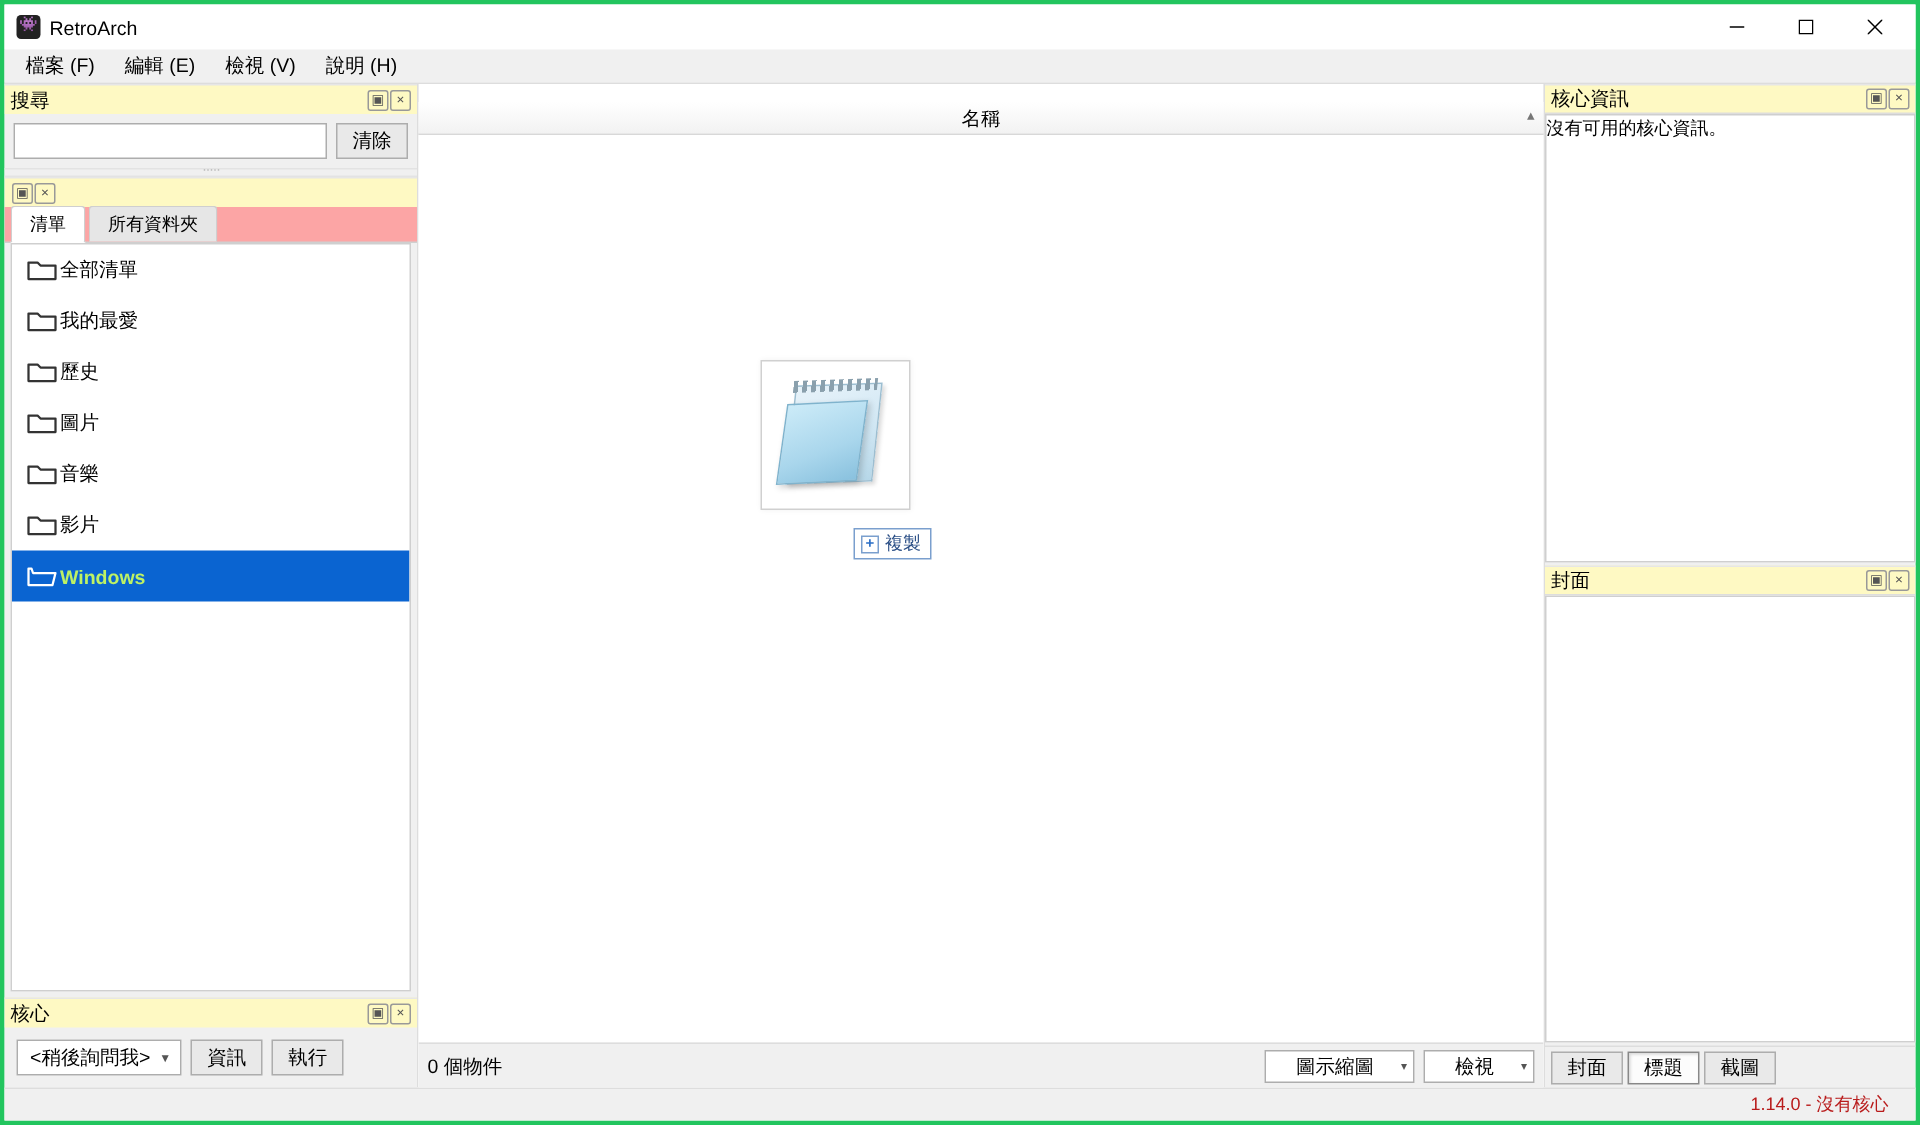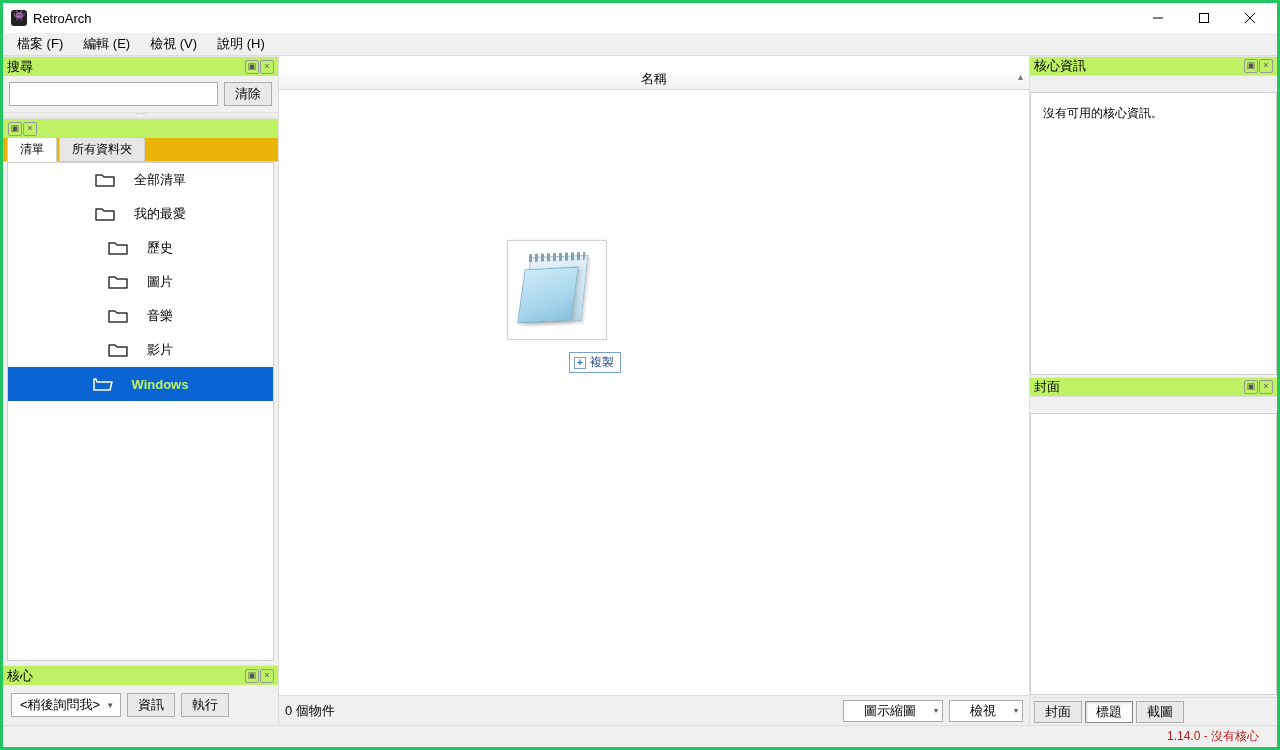--- a/index.html
+++ b/index.html
@@ -16,34 +16,34 @@
 
 
 .menubar { height: 22px; display: flex; align-items: center; padding: 0 6px; background: #f0f0f0; gap: 4px; }
 .menubar .menuitem { padding: 2px 8px; }
 
 
 .mainrow { flex: 1; display: flex; overflow: hidden; border-top: 1px solid #ddd; }
 
 
 .leftcol { width: 276px; display: flex; flex-direction: column; background: #f0f0f0; border-right: 1px solid #ddd; }
-.panel-hdr { height: 20px; display: flex; align-items: center; padding: 0 4px; background: #bef264; border-top: 1px solid #e6e6e6; }
+.panel-hdr { height: 20px; display: flex; align-items: center; padding: 0 4px; background: #fef9c3; border-top: 1px solid #e6e6e6; }
 .panel-hdr .title { flex: 1; }
 .panel-hdr .pbtns { display: flex; gap: 0; }
 .pbtn { width: 14px; height: 14px; border: 1px solid #999; border-radius: 2px; font-size: 9px; line-height: 10px; text-align: center; color: #555; margin-left: 1px; }
 .searchrow { padding: 6px; display: flex; gap: 6px; align-items: center; }
 .searchrow input { flex: 1; height: 24px; border: 1px solid #adadad; padding: 2px 4px; background: #fff; }
 .btn { height: 24px; padding: 0 10px; border: 1px solid #adadad; background: #e9e9e9; display: inline-flex; align-items: center; }
 .splitter { height: 6px; background: #f0f0f0; border-top: 1px solid #e3e3e3; border-bottom: 1px solid #e3e3e3; position: relative; }
 .splitter::after { content: "·····"; position: absolute; left: 50%; top: -5px; transform: translateX(-50%); color: #bbb; letter-spacing: -1px; font-size: 10px; }
-.tabs { display: flex; height: 24px; align-items: flex-end; padding-left: 4px; border-bottom: 1px solid #cfcfcf; background: #eab308; }
+.tabs { display: flex; height: 24px; align-items: flex-end; padding-left: 4px; border-bottom: 1px solid #cfcfcf; background: #fca5a5; }
 .tab { padding: 3px 12px; border: 1px solid #cfcfcf; border-bottom: none; background: #e6e6e6; border-radius: 3px 3px 0 0; margin-right: 2px; font-size: 12px; }
 .tab.active { background: #fff; border-bottom: 1px solid #fff; position: relative; top: 1px; }
 .filelist { flex: 1; background: #fff; border: 1px solid #cfcfcf; margin: 0 4px 4px 4px; overflow: auto; }
-.flitem { display: flex; align-items: center; height: 34px; padding: 0 10px; gap: 19px; justify-content: center; }
+.flitem { display: flex; align-items: center; height: 34px; padding: 0 10px; gap: 2px; }
 .flitem.selected { background: #0a64d1; color: #bef264; font-weight: bold; }
 .flitem.selected .folder-icon .folder-svg path { stroke: #fff; }
 .folder-icon { width: 20px; height: 16px; display: flex; align-items: center; justify-content: center; }
 .folder-svg { width: 20px; height: 16px; }
 .corerow { padding: 8px; display: flex; gap: 6px; align-items: center; }
 .combo { height: 24px; border: 1px solid #adadad; background: #fff; display: inline-flex; align-items: center; padding: 0 6px 0 8px; gap: 6px; }
 .combo .arrow { font-size: 8px; color: #555; }
 
 
 .centercol { flex: 1; display: flex; flex-direction: column; position: relative; margin-top: 12px; }
@@ -58,21 +58,21 @@
 .drop-hint { position: absolute; left: 290px; top: 262px; border: 1px solid #7a9fce; background: #fff; padding: 1px 6px 1px 4px; font-size: 12px; color: #2b4f86; display: flex; align-items: center; gap: 4px; }
 .drop-hint .plus { color: #2b6fc7; font-weight: bold; border: 1px solid #7a9fce; width: 12px; height: 12px; display: inline-flex; align-items: center; justify-content: center; font-size: 10px; line-height: 10px; }
 .statusbar-center { position: absolute; left: 0; right: 0; bottom: 0; height: 30px; display: flex; align-items: center; padding: 0 6px; background: #f0f0f0; border-top: 1px solid #ddd; }
 .statusbar-center .count { flex: 0 0 auto; }
 .statusbar-center .rightctl { margin-left: auto; display: flex; gap: 6px; align-items: center; }
 .combo2 { height: 22px; border: 1px solid #adadad; background: #fff; display: inline-flex; align-items: center; padding: 0 4px 0 20px; gap: 18px; }
 .combo2 .arrow { font-size: 8px; color: #555; }
 
 
 .rightcol { width: 248px; background: #f0f0f0; border-left: 1px solid #ddd; display: flex; flex-direction: column; }
-.rightcol .content { flex: 1; background: #fff; border: 1px solid #cfcfcf; margin: 16px 0 2px 0; padding: 12px; overflow: auto; font-size: 12px; }
+.rightcol .content { flex: 1; background: #fff; border: 1px solid #cfcfcf; margin: 0 0 2px 0; padding: 0; overflow: auto; font-size: 12px; }
 .rightcol .panel-hdr { border-bottom: 1px solid #ddd; }
 .rightcol .tabsrow { height: 28px; display: flex; align-items: center; padding: 2px 4px; gap: 3px; border-top: 1px solid #ddd; }
 .rightcol .tabsrow .btn { height: 22px; padding: 0 10px; }
 .rightcol .tabsrow .btn.pressed { background: #fcfcfc; border-color: #888; box-shadow: inset 1px 1px 2px rgba(0,0,0,0.15); }
 
 
 .globalstatus { height: 22px; background: #f0f0f0; border-top: 1px solid #ddd; display: flex; align-items: center; justify-content: flex-end; padding: 0 18px; font-size: 12px; color: #b91c1c; }
 
 
 .folder-svg path { fill: none; stroke: #333; stroke-width: 1.5; stroke-linejoin: round; }

